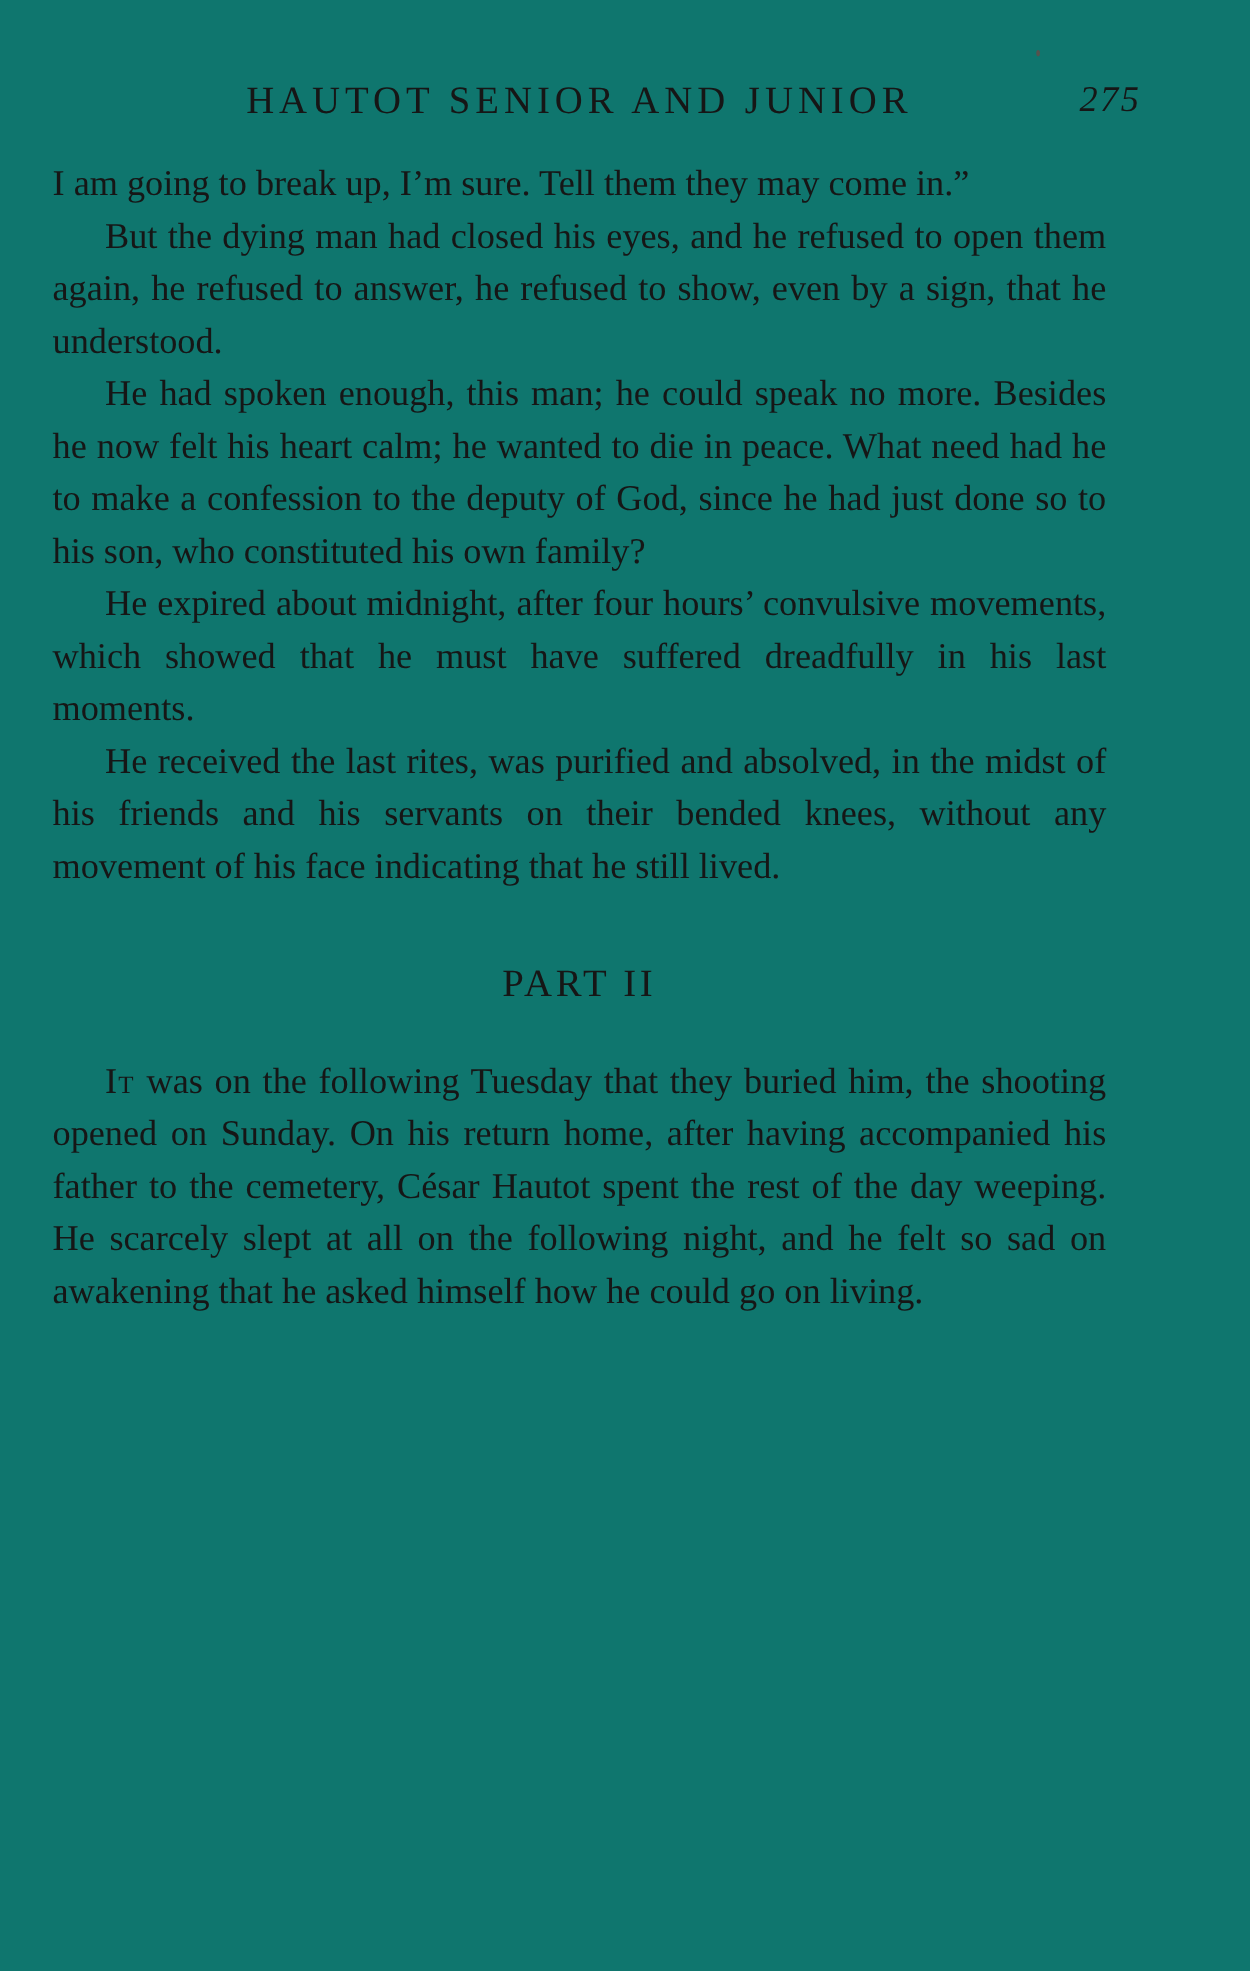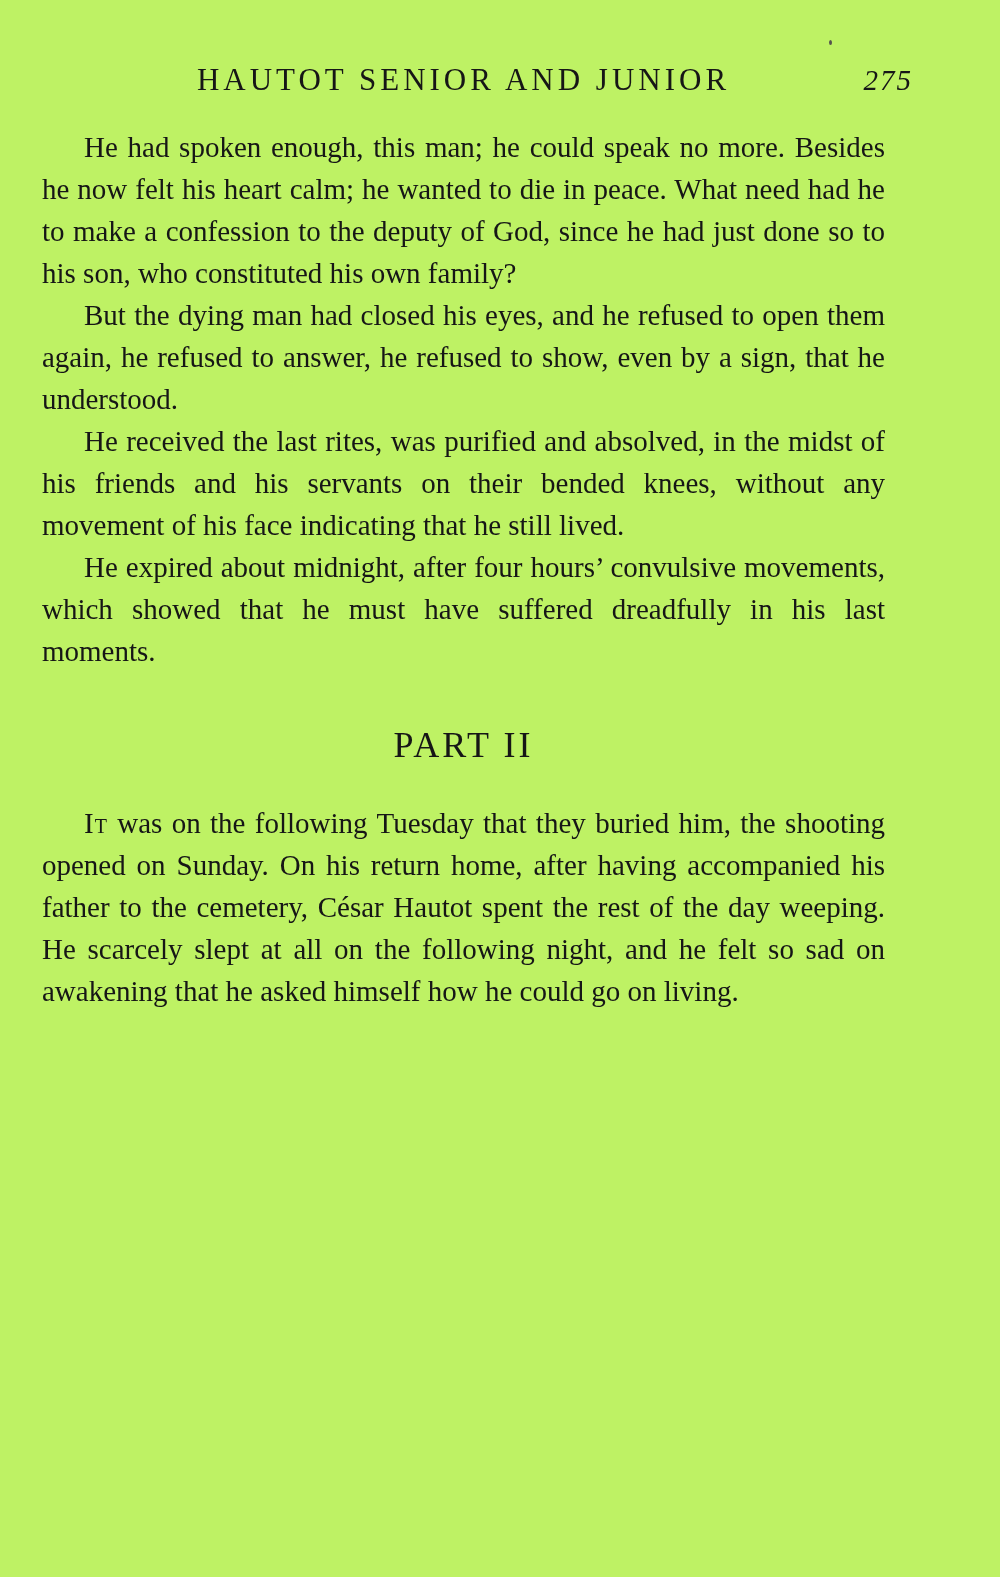--- a/index.html
+++ b/index.html
@@ -5,21 +5,21 @@
   html, body {
     margin: 0;
     padding: 0;
     background: #e9e9e6;
   }
   .page {
     position: relative;
     width: 1000px;
     height: 1577px;
     margin: 0 auto;
-    background: #bef264;
+    background: #0f766e;
     color: #161616;
     font-family: "Liberation Serif", "DejaVu Serif", serif;
     box-sizing: border-box;
     padding: 62px 115px 20px 42px;
     overflow: hidden;
   }
   .running-header {
     position: relative;
     text-align: center;
     font-size: 31px;
@@ -48,21 +48,21 @@
   .text-block p.no-indent {
     text-indent: 0;
   }
   .smallcaps {
     font-variant: small-caps;
     letter-spacing: 1px;
   }
   .text-block h2.heading {
     text-align: center;
     font-weight: 400;
-    font-size: 36px;
+    font-size: 31px;
     letter-spacing: 3px;
     margin: 52px 0 36px 0;
     text-indent: 0;
   }
   .speck {
     position: absolute;
     top: 40px;
     right: 168px;
     width: 3px;
     height: 5px;
@@ -75,20 +75,21 @@
 
 <div class="page">
   <div class="speck"></div>
 
   <h1 class="running-header">
     <span>HAUTOT SENIOR AND JUNIOR</span>
     <span class="page-number">275</span>
   </h1>
 
   <div class="text-block">
+      <p class="no-indent">I am going to break up, I’m sure.  Tell them they may come in.”</p>
+      <p class="">But the dying man had closed his eyes, and he refused to open them again, he refused to answer, he refused to show, even by a sign, that he understood.</p>
       <p class="">He had spoken enough, this man; he could speak no more.  Besides he now felt his heart calm; he wanted to die in peace.  What need had he to make a confession to the deputy of God, since he had just done so to his son, who constituted his own family?</p>
-      <p class="">But the dying man had closed his eyes, and he refused to open them again, he refused to answer, he refused to show, even by a sign, that he understood.</p>
+      <p class="">He expired about midnight, after four hours’ convulsive movements, which showed that he must have suffered dreadfully in his last moments.</p>
       <p class="">He received the last rites, was purified and absolved, in the midst of his friends and his servants on their bended knees, without any movement of his face indicating that he still lived.</p>
-      <p class="">He expired about midnight, after four hours’ convulsive movements, which showed that he must have suffered dreadfully in his last moments.</p>
       <h2 class="heading">PART II</h2>
       <p class=""><span class="smallcaps">It</span> was on the following Tuesday that they buried him, the shooting opened on Sunday.  On his return home, after having accompanied his father to the cemetery, César Hautot spent the rest of the day weeping. He scarcely slept at all on the following night, and he felt so sad on awakening that he asked himself how he could go on living.</p>
     </div>
 </div>
 
 </body></html>

